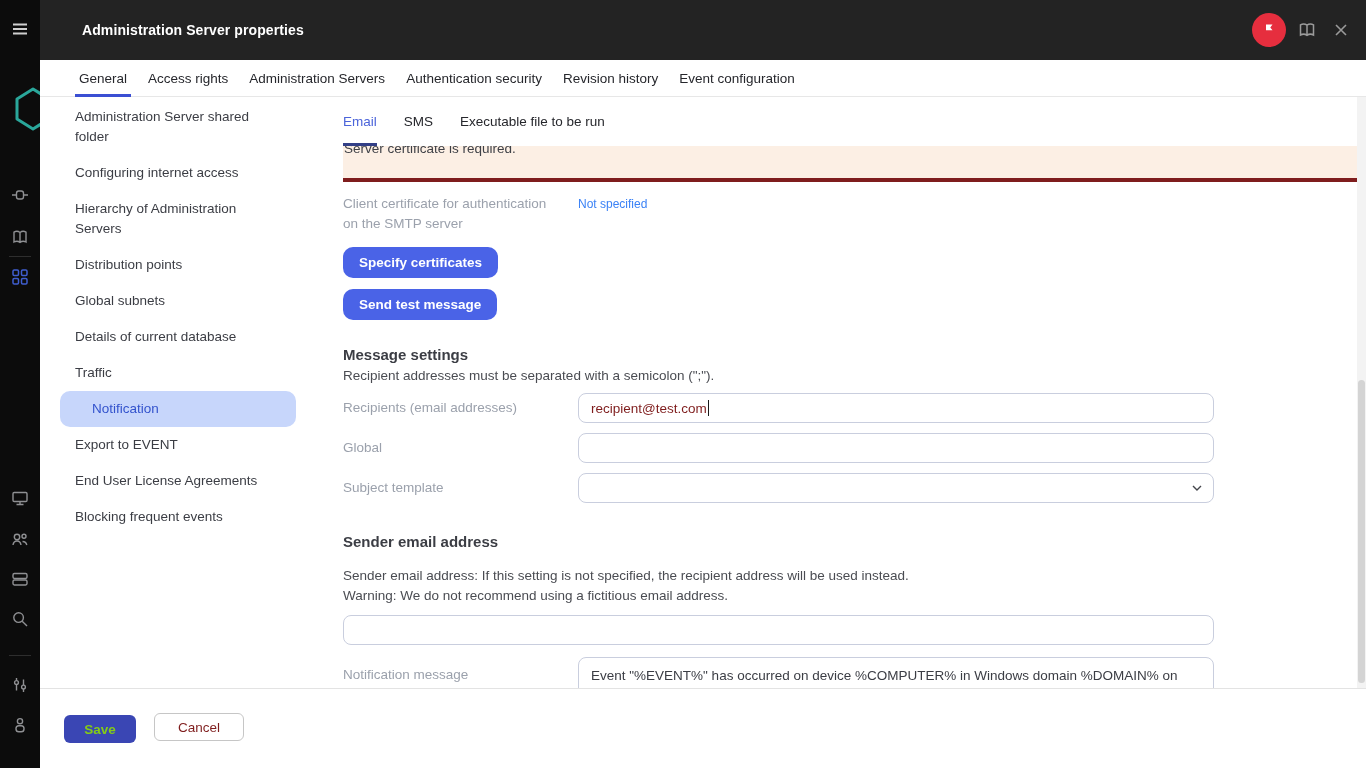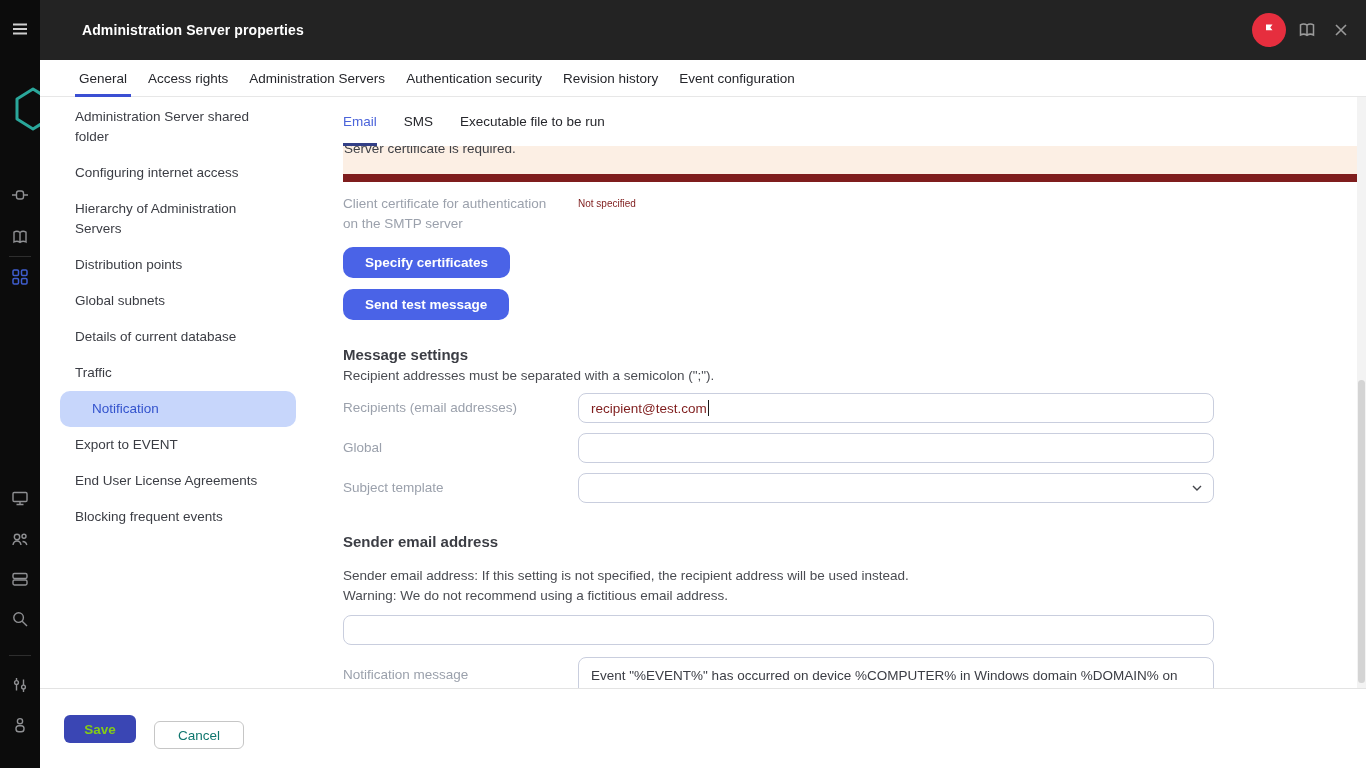--- a/index.html
+++ b/index.html
@@ -32,28 +32,28 @@
   .side-item { width:236px; padding:8px 15px; border-radius:10px; font-size:13.5px; line-height:20px; color:#3b3d44; cursor:pointer; }
   .side-item.selected { background:#c7d6fb; color:#3353cd;padding-left:32px; }
 
   
   .content { position:absolute; left:343px; top:97px; right:9px; height:591px; overflow:hidden; background:#fff; z-index:3; }
   .subtabs { height:49px; display:flex; align-items:center; gap:27px; }
   .subtab { font-size:13.5px; color:#26272c; cursor:pointer; position:relative; height:100%; display:flex; align-items:center; }
   .subtab.active { color:#4b64da; }
   .subtab.active::after { content:""; position:absolute; left:0; right:0; bottom:0; height:3px; background:#323f87; }
 
-  .banner { height:36px; background:#fcefe4; border-bottom:8px solid #7f1d1d; overflow:hidden; padding-left:1px; }
+  .banner { height:36px; background:#fcefe4; border-bottom:4px solid #7f1d1d; overflow:hidden; padding-left:1px; }
   .banner-text { font-size:13.5px; color:#3f4147; margin-top:-7px; line-height:20px; }
 
   .cert-row { display:flex; margin-top:12px; }
   .field-label { width:235px; flex:0 0 235px; font-size:13.5px; line-height:20px; color:#9ba1ac; padding-right:20px; }
-  .cert-value { font-size:10px; line-height:20px; color:#7f1d1d;text-align:center; }
-
-  .btn-primary { display:block; width:fit-content; background:#4a63e7; color:#fff; border:none; border-radius:10px; font-family:inherit; font-size:13.5px; font-weight:700; padding:8px 22px; cursor:pointer; }
+  .cert-value { font-size:12px; line-height:20px; color:#3b82f6;text-align:center; }
+
+  .btn-primary { display:block; width:fit-content; background:#4a63e7; color:#fff; border:none; border-radius:10px; font-family:inherit; font-size:13.5px; font-weight:700; padding:8px 16px; cursor:pointer; }
   .btn-specify { margin-top:13px; }
   .btn-send { margin-top:11px; }
 
   .section-heading { margin-top:26px; font-size:15px; font-weight:700; color:#3b3d44; }
   .hint { margin-top:5px; font-size:13.5px; color:#4a4c52; }
 
   .form-row { display:flex; align-items:center; margin-top:10px; }
   .form-row .field-label { padding-top:0; }
   .tb, .tb-div { width:636px; height:30px; border:1px solid #c9cede; border-radius:8px; background:#fff; font-family:inherit; font-size:13.5px; color:#7f1d1d; padding:0 12px; outline:none; }
   .tb-div { display:flex; align-items:center; }
@@ -68,21 +68,21 @@
   .notif-row .field-label { margin-top:8px; }
   .textarea-div { width:636px; min-height:70px; border:1px solid #c9cede; border-radius:8px; background:#fff; font-size:13.5px; line-height:20px; color:#3b3d44; padding:8px 12px; }
 
   
   .vscroll { position:absolute; right:0; top:97px; width:9px; height:591px; background:#f3f3f3; z-index:4; }
   .vscroll .thumb { position:absolute; left:1px; right:1px; top:283px; height:303px; background:#d4d4d4; border-radius:4px; cursor:pointer; }
 
   
   .footer { position:absolute; left:40px; right:0; bottom:0; height:80px; background:#fff; border-top:1px solid #e3e3e3; z-index:5; }
   .btn-save { position:absolute; left:24px; top:26px; width:72px; height:28px; background:#3a46b4; color:#84cc16; border:none; border-radius:6px; font-family:inherit; font-size:13.5px; font-weight:700; cursor:pointer; }
-  .btn-cancel { position:absolute; left:114px; top:32px; height:28px; padding:0 23px; background:#fff; color:#0f766e; border:1px solid #c6c6c6; border-radius:6px; font-family:inherit; font-size:13.5px; cursor:pointer; }
+  .btn-cancel { position:absolute; left:114px; top:24px; height:28px; padding:0 23px; background:#fff; color:#7f1d1d; border:1px solid #c6c6c6; border-radius:6px; font-family:inherit; font-size:13.5px; cursor:pointer; }
 </style>
 </head>
 <body>
 
 <div class="rail">
   <div class="ric" style="top:20px">
     <svg width="18" height="18" viewBox="0 0 18 18">
         <path d="M2 4.5h14M2 9h14M2 13.5h14" stroke="#cfcfcf" stroke-width="1.8"></path>
       </svg>
   </div>

